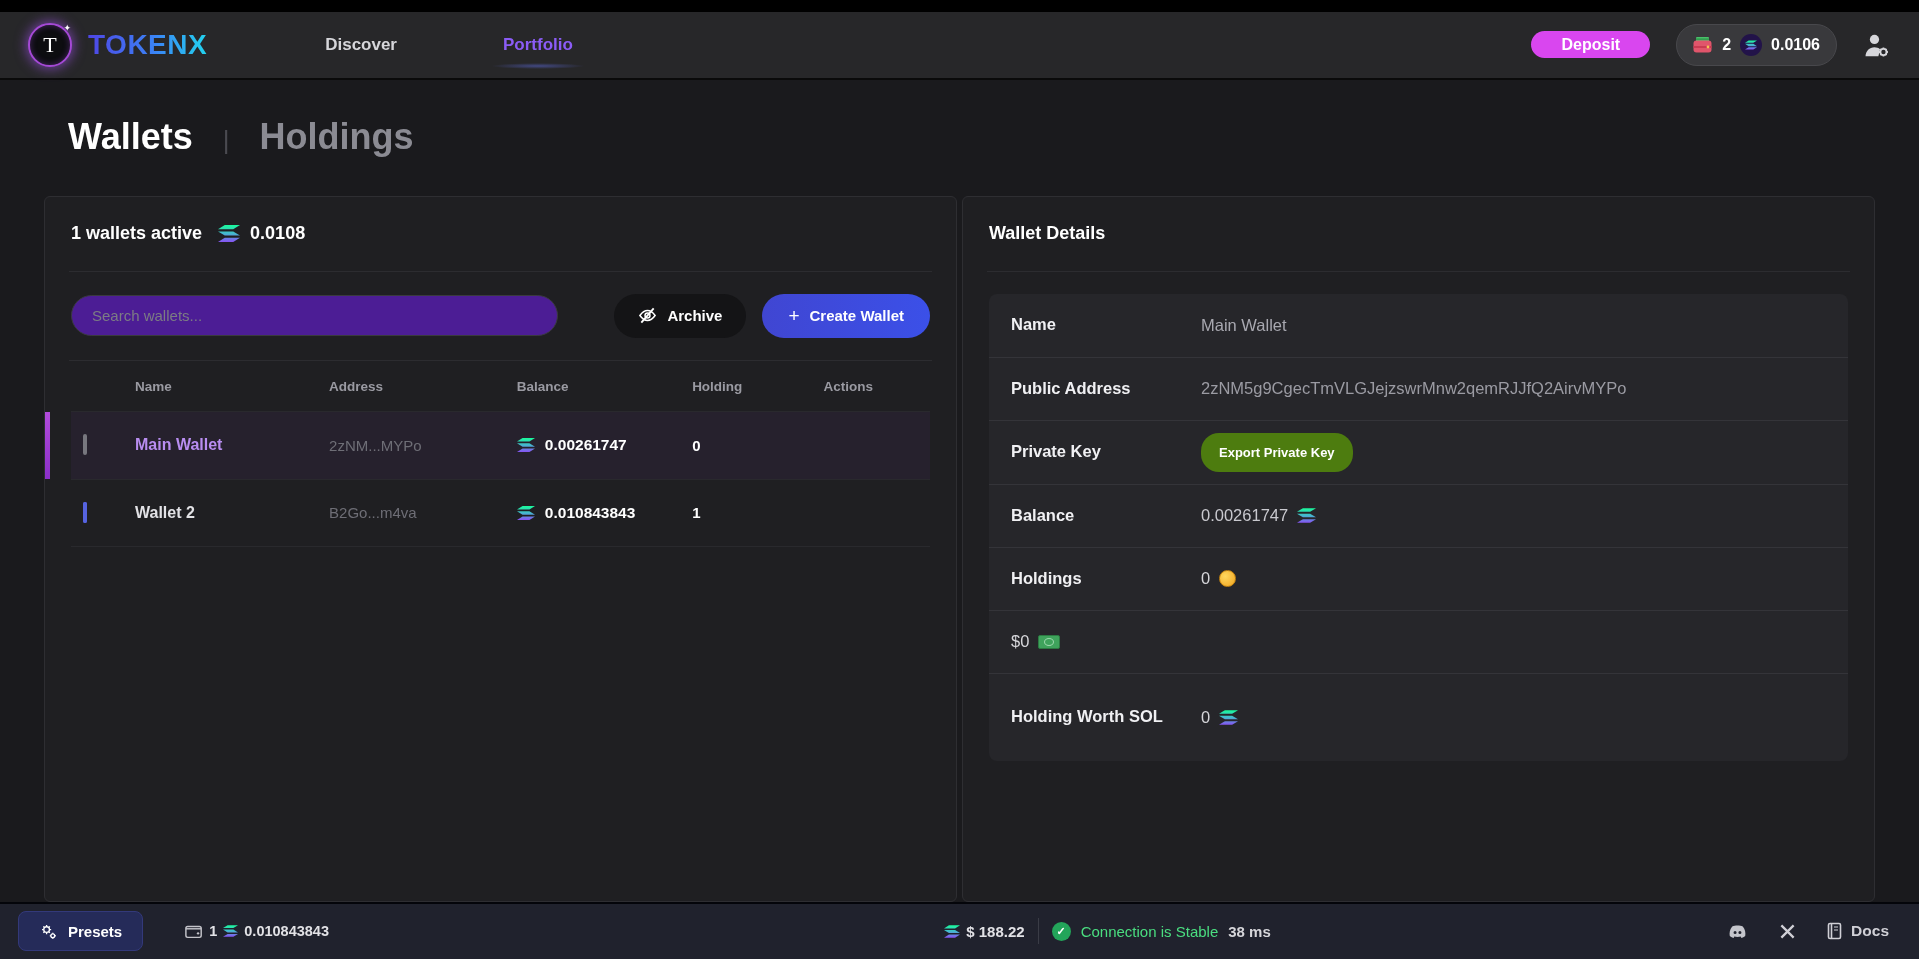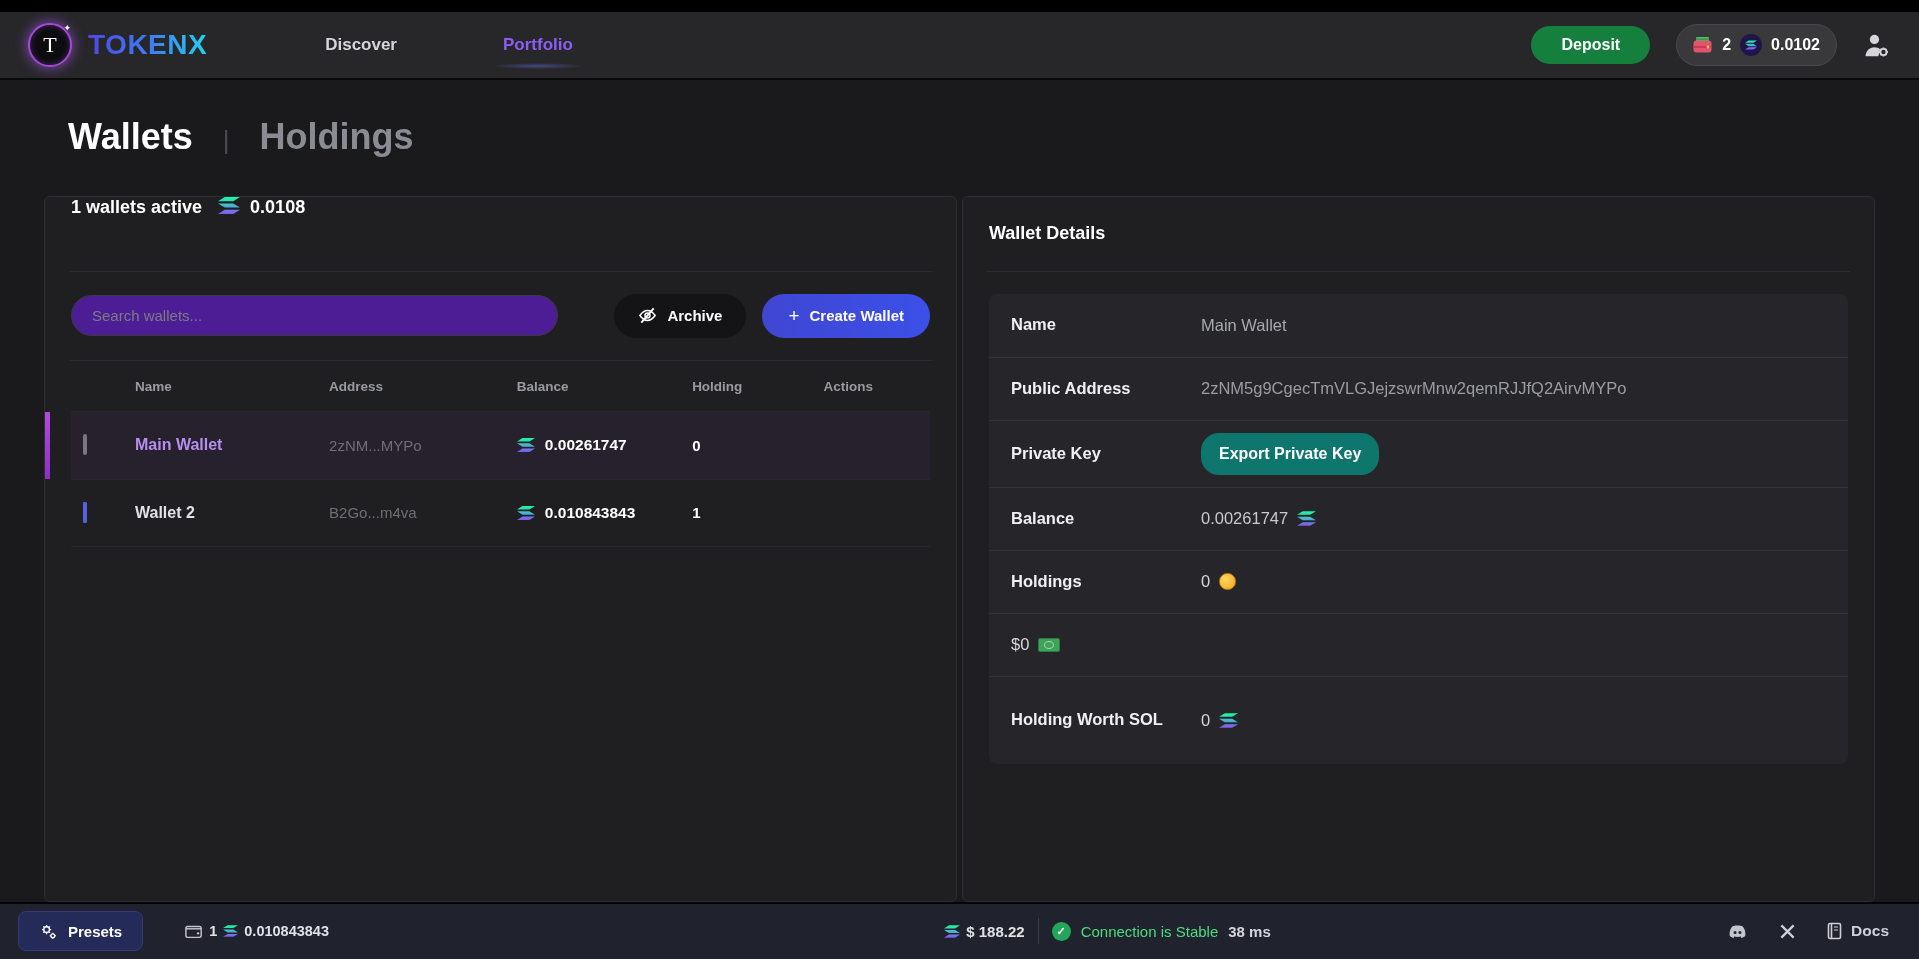--- a/index.html
+++ b/index.html
@@ -18,41 +18,41 @@
   .logo-badge .spark { position:absolute; top:-2px; right:-1px; font-size:9px; color:#fff; }
   .brand-text { font-size:28px; font-weight:bold; letter-spacing:.5px;
     background:linear-gradient(90deg,#4f46e5 0%,#3b82f6 55%,#22d3ee 100%);
     -webkit-background-clip:text; background-clip:text; color:transparent; }
   .nav-links { display:flex; align-items:center; gap:66px; margin-left:82px; }
   .nav-link { font-size:17px; font-weight:600; color:#d6d6da; cursor:pointer; position:relative; padding:10px 4px;margin-left:32px; }
   .nav-link.active { color:#8b5cf6; }
   .nav-link.active::after { content:""; position:absolute; left:-8px; right:-8px; bottom:-4px; height:6px;
     background:radial-gradient(ellipse at center, rgba(99,114,240,.45), rgba(99,114,240,0) 70%); border-radius:50%; }
   .nav-right { margin-left:auto; display:flex; align-items:center; gap:26px; }
-  .deposit-btn { background:#15803d; color:#fff; font-size:16px; font-weight:600; border:none;
-    border-radius:21px; padding:0 30px; height:38px; cursor:pointer; }
+  .deposit-btn { background:#d946ef; color:#fff; font-size:16px; font-weight:600; border:none;
+    border-radius:21px; padding:0 30px; height:27px; cursor:pointer; }
   .wallet-pill { display:flex; align-items:center; gap:9px; background:#39393c; border:1px solid #48484c;
     border-radius:21px; height:42px; padding:0 16px; cursor:pointer; }
   .wallet-pill .count, .wallet-pill .amt { font-size:16px; font-weight:bold; color:#fff; }
   .sol-badge { width:22px; height:22px; border-radius:50%; background:#221349; display:flex; align-items:center; justify-content:center; }
   .icon-btn { background:none; border:none; cursor:pointer; display:flex; align-items:center; }
 
   
   .content { flex:1; background:#1a1a1d; padding:0 44px; }
   .tabs-row { display:flex; align-items:baseline; gap:30px; padding:36px 24px 0 24px; }
   .tab { font-size:36px; font-weight:bold; cursor:pointer; }
   .tab.active { color:#fff; }
   .tab.inactive { color:#8b8b93; font-weight:600; }
   .tab-divider { font-size:26px; color:#4a4a50; font-weight:300; }
 
   .panels { display:flex; gap:5px; margin-top:38px; height:706px; }
   .panel { background:#1f1f22; border:1px solid #2e2e32; border-radius:6px; flex:1; padding:0 26px; overflow:hidden; }
 
   
-  .summary-row { display:flex; align-items:flex-start; gap:10px; height:74px; }
+  .summary-row { display:flex; align-items:center; gap:10px; height:74px; }
   .summary-label { font-size:18px; font-weight:bold; color:#fff; }
   .summary-amt { font-size:18px; font-weight:bold; color:#fff; }
   .hdiv { border-top:1px solid #2c2c30; margin:0 -2px; }
   .controls-row { display:flex; align-items:center; gap:16px; padding:22px 0; }
   .search-input { width:487px; height:41px; border-radius:21px; background:#4c1d95; border:1px solid #3a3a3f;
     color:#d6d6da; font-size:15px; padding:0 20px; outline:none; font-family:"Liberation Sans",sans-serif; }
   .search-input::placeholder { color:#7c7c84; }
   .archive-btn { margin-left:auto; display:flex; align-items:center; gap:10px; background:#141416; color:#fff;
     font-size:15px; font-weight:600; border:none; border-radius:22px; height:44px; padding:0 24px; cursor:pointer; }
   .create-btn { display:flex; align-items:center; gap:10px; background:linear-gradient(90deg,#4046d2,#3b50e8);
@@ -77,21 +77,21 @@
 
   
   .details-title-row { display:flex; align-items:center; height:74px; }
   .details-title { font-size:18px; font-weight:bold; color:#fff; }
   .details-card { background:#26262a; border-radius:8px; margin-top:22px; }
   .drow { display:grid; grid-template-columns:190px 1fr; align-items:center; min-height:63px; padding:0 22px; border-top:1px solid #343439; }
   .drow:first-child { border-top:none; }
   .dlabel { font-size:16.5px; font-weight:bold; color:#f0f0f3; line-height:1.55; padding:14px 0; }
   .dvalue { font-size:16.5px; color:#a8a8b0; display:flex; align-items:center; gap:9px; }
   .dvalue.addr { color:#9b9ba3; }
-  .export-btn { background:#0f766e; color:#fff; font-size:16px; font-weight:bold; border:none; border-radius:18px;
+  .export-btn { background:#4d7c0f; color:#fff; font-size:13px; font-weight:bold; border:none; border-radius:18px;
     padding:12px 18px; cursor:pointer; margin:12px 0; }
   .coin-dot { width:17px; height:17px; border-radius:50%; background:radial-gradient(circle at 35% 35%, #ffd75e, #f0a420);
     border:1px solid #c8860f; display:inline-block; }
   .bill { width:22px; height:14px; background:#3fa35c; border:1px solid #2c7a42; border-radius:2px; position:relative; display:inline-block; }
   .bill::after { content:""; position:absolute; inset:2px 5px; border:1px solid #9fd8ae; border-radius:50%; }
 
   
   .statusbar { height:59px; background:#20222d; border-top:2px solid #04050a; display:flex; align-items:center; padding:0 30px 0 18px; }
   .presets-btn { display:flex; align-items:center; gap:10px; background:#252b59; border:1px solid #33397a; color:#fff;
     font-size:15px; font-weight:600; border-radius:8px; height:40px; padding:0 20px; cursor:pointer; }
@@ -148,21 +148,21 @@
           <circle cx="15" cy="10" r="1.4" fill="#f6c453"></circle>
         </svg>
         <span class="count">2</span>
         <span class="sol-badge">
           <svg class="sol" width="12" height="10" viewBox="0 0 26 20">
             <polygon points="8,0 26,0 18,5 0,5" fill="url(#solg)"></polygon>
             <polygon points="0,7.5 18,7.5 26,12.5 8,12.5" fill="url(#solg)"></polygon>
             <polygon points="8,15 26,15 18,20 0,20" fill="url(#solg)"></polygon>
           </svg>
         </span>
-        <span class="amt">0.0102</span>
+        <span class="amt">0.0106</span>
       </div>
       <button class="icon-btn">
         <svg width="28" height="26" viewBox="0 0 20 18">
           <circle cx="8.2" cy="5" r="3.3" fill="#d6d6da"></circle>
           <path d="M1.8 17c0-3.6 2.9-6.4 6.4-6.4 1.5 0 2.9.5 4 1.4l-1.2 5z" fill="#d6d6da"></path>
           <g stroke="#d6d6da" stroke-width="1.3">
             <circle cx="14.6" cy="14" r="2.2" fill="none"></circle>
             <path d="M14.6 10.8v1M14.6 16.2v1M11.4 14h1M16.8 14h1M12.4 11.8l.7.7M16.1 15.5l.7.7M16.8 11.8l-.7.7M13.1 15.5l-.7.7"></path>
           </g>
         </svg>

